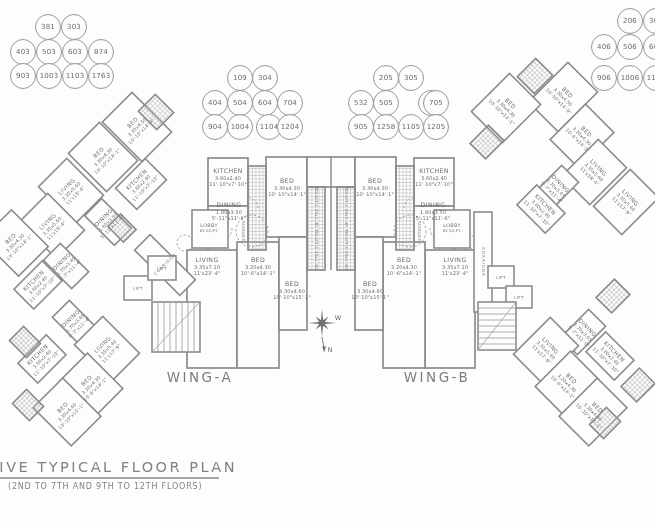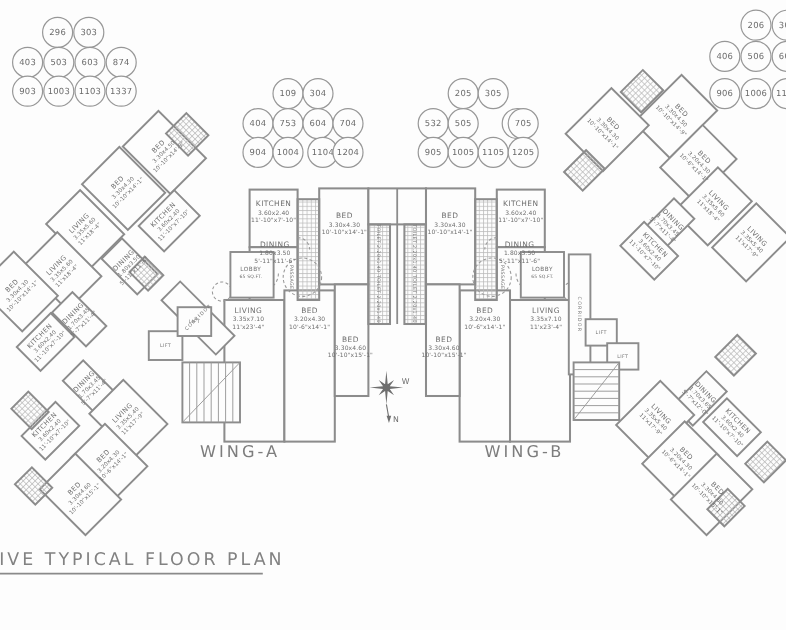--- a/index.html
+++ b/index.html
@@ -133,50 +133,50 @@
 
   <g>
     <polygon fill="#6f6f6f" points="322,309 323.1,320.2 328.4,316.6 324.8,321.9 336,323 324.8,324.1 328.4,329.4 323.1,325.8 322,337 320.9,325.8 315.6,329.4 319.2,324.1 308,323 319.2,321.9 315.6,316.6 320.9,320.2"></polygon>
     <line x1="322" y1="337" x2="324" y2="348" stroke="#6f6f6f" stroke-width="0.9"></line>
     <polygon fill="#6f6f6f" points="322.2,346.5 326,346.5 324.1,352.5"></polygon>
   </g>
 
   <line x1="0" y1="478" x2="219" y2="478" stroke="#8a8a8a" stroke-width="1.4"></line>
 </svg>
 
-<div class="uc" style="left:35px;top:14px">296</div>
+<div class="uc" style="left:35px;top:14px">381</div>
 <div class="uc" style="left:61px;top:14px">303</div>
 <div class="uc" style="left:10px;top:39px">403</div>
 <div class="uc" style="left:36px;top:39px">503</div>
 <div class="uc" style="left:62px;top:39px">603</div>
 <div class="uc" style="left:88px;top:39px">874</div>
 <div class="uc" style="left:10px;top:63px">903</div>
 <div class="uc" style="left:36px;top:63px">1003</div>
 <div class="uc" style="left:62px;top:63px">1103</div>
-<div class="uc" style="left:88px;top:63px">1337</div>
+<div class="uc" style="left:88px;top:63px">1763</div>
 
 <div class="uc" style="left:227px;top:65px">109</div>
 <div class="uc" style="left:252px;top:65px">304</div>
 <div class="uc" style="left:202px;top:90px">404</div>
-<div class="uc" style="left:227px;top:90px">753</div>
+<div class="uc" style="left:227px;top:90px">504</div>
 <div class="uc" style="left:252px;top:90px">604</div>
 <div class="uc" style="left:277px;top:90px">704</div>
 <div class="uc" style="left:202px;top:114px">904</div>
 <div class="uc" style="left:227px;top:114px">1004</div>
 <div class="uc" style="left:256px;top:114px">1104</div>
 <div class="uc" style="left:277px;top:114px">1204</div>
 
 <div class="uc" style="left:373px;top:65px">205</div>
 <div class="uc" style="left:398px;top:65px">305</div>
 <div class="uc" style="left:348px;top:90px">532</div>
 <div class="uc" style="left:373px;top:90px">505</div>
 <div class="uc" style="left:418px;top:90px">605</div>
 <div class="uc" style="left:423px;top:90px">705</div>
 <div class="uc" style="left:348px;top:114px">905</div>
-<div class="uc" style="left:373px;top:114px">1005</div>
+<div class="uc" style="left:373px;top:114px">1258</div>
 <div class="uc" style="left:398px;top:114px">1105</div>
 <div class="uc" style="left:423px;top:114px">1205</div>
 
 <div class="uc" style="left:617px;top:8px">206</div>
 <div class="uc" style="left:643px;top:8px">306</div>
 <div class="uc" style="left:591px;top:34px">406</div>
 <div class="uc" style="left:617px;top:34px">506</div>
 <div class="uc" style="left:643px;top:34px">606</div>
 <div class="uc" style="left:591px;top:65px">906</div>
 <div class="uc" style="left:617px;top:65px">1006</div>
@@ -397,14 +397,15 @@
 <div class="lb tiny" style="left:501px;top:277px">LIFT</div>
 <div class="lb tiny" style="left:519px;top:297px">LIFT</div>
 
 <div class="wing-label" style="left:200px;top:377px">WING-A</div>
 <div class="wing-label" style="left:437px;top:377px">WING-B</div>
 
 <div class="compass-letter" style="left:338px;top:318px">W</div>
 <div class="compass-letter" style="left:330px;top:350px">N</div>
 
 <div class="title-main" style="left:-12px;top:459px">TIVE TYPICAL FLOOR PLAN</div>
+<div class="title-sub" style="left:8px;top:482px">(2ND TO 7TH AND 9TH TO 12TH FLOORS)</div>
 
 </div>
 
 </body></html>

